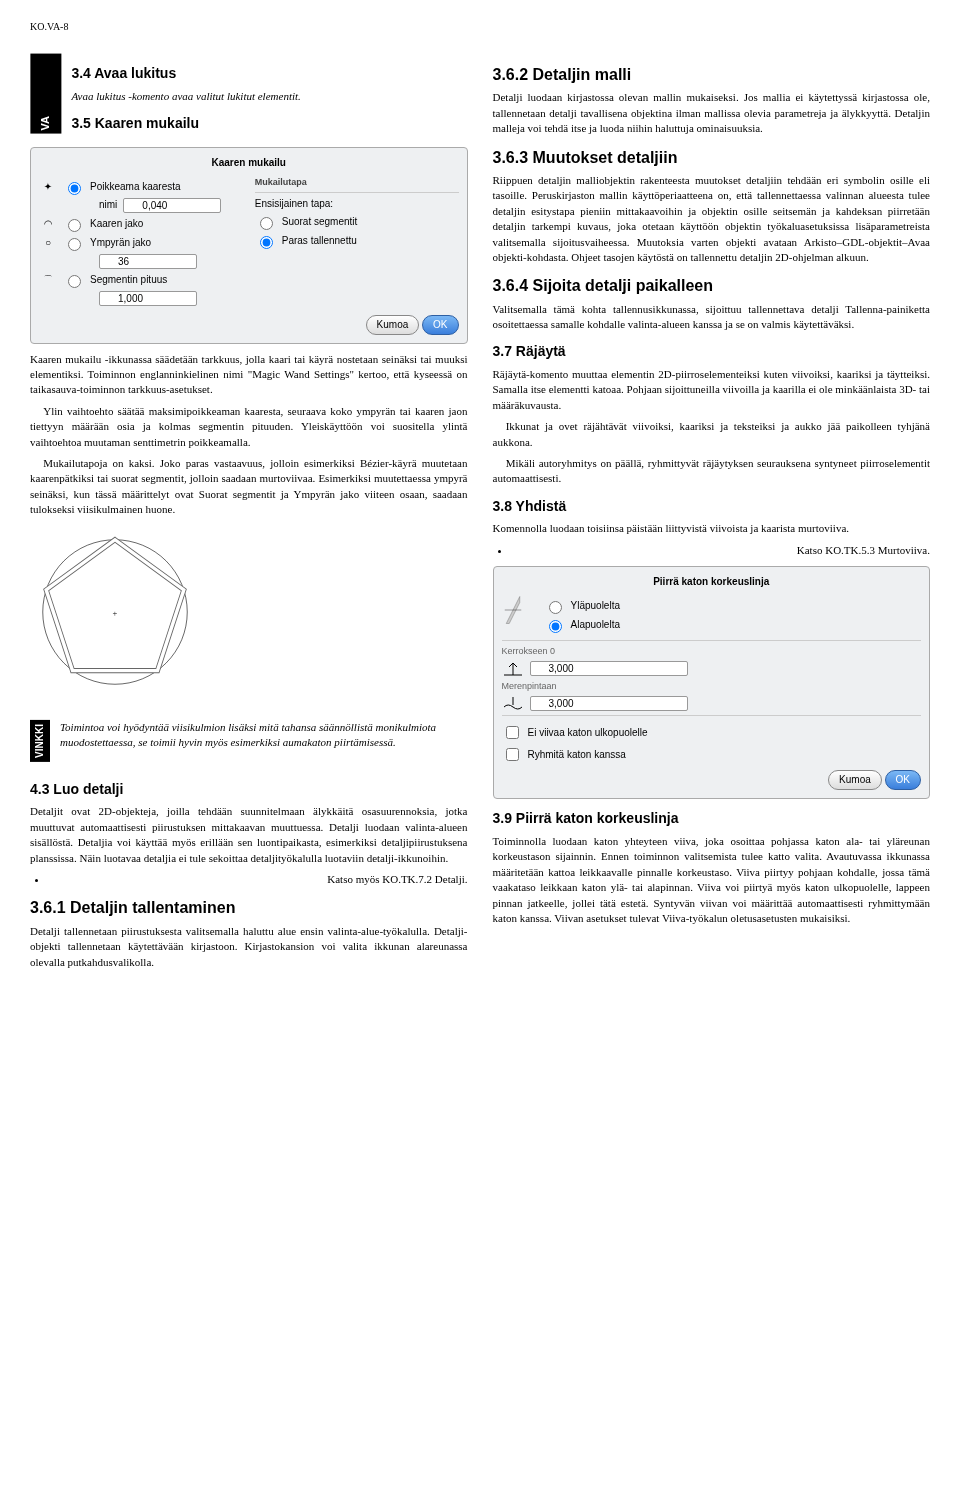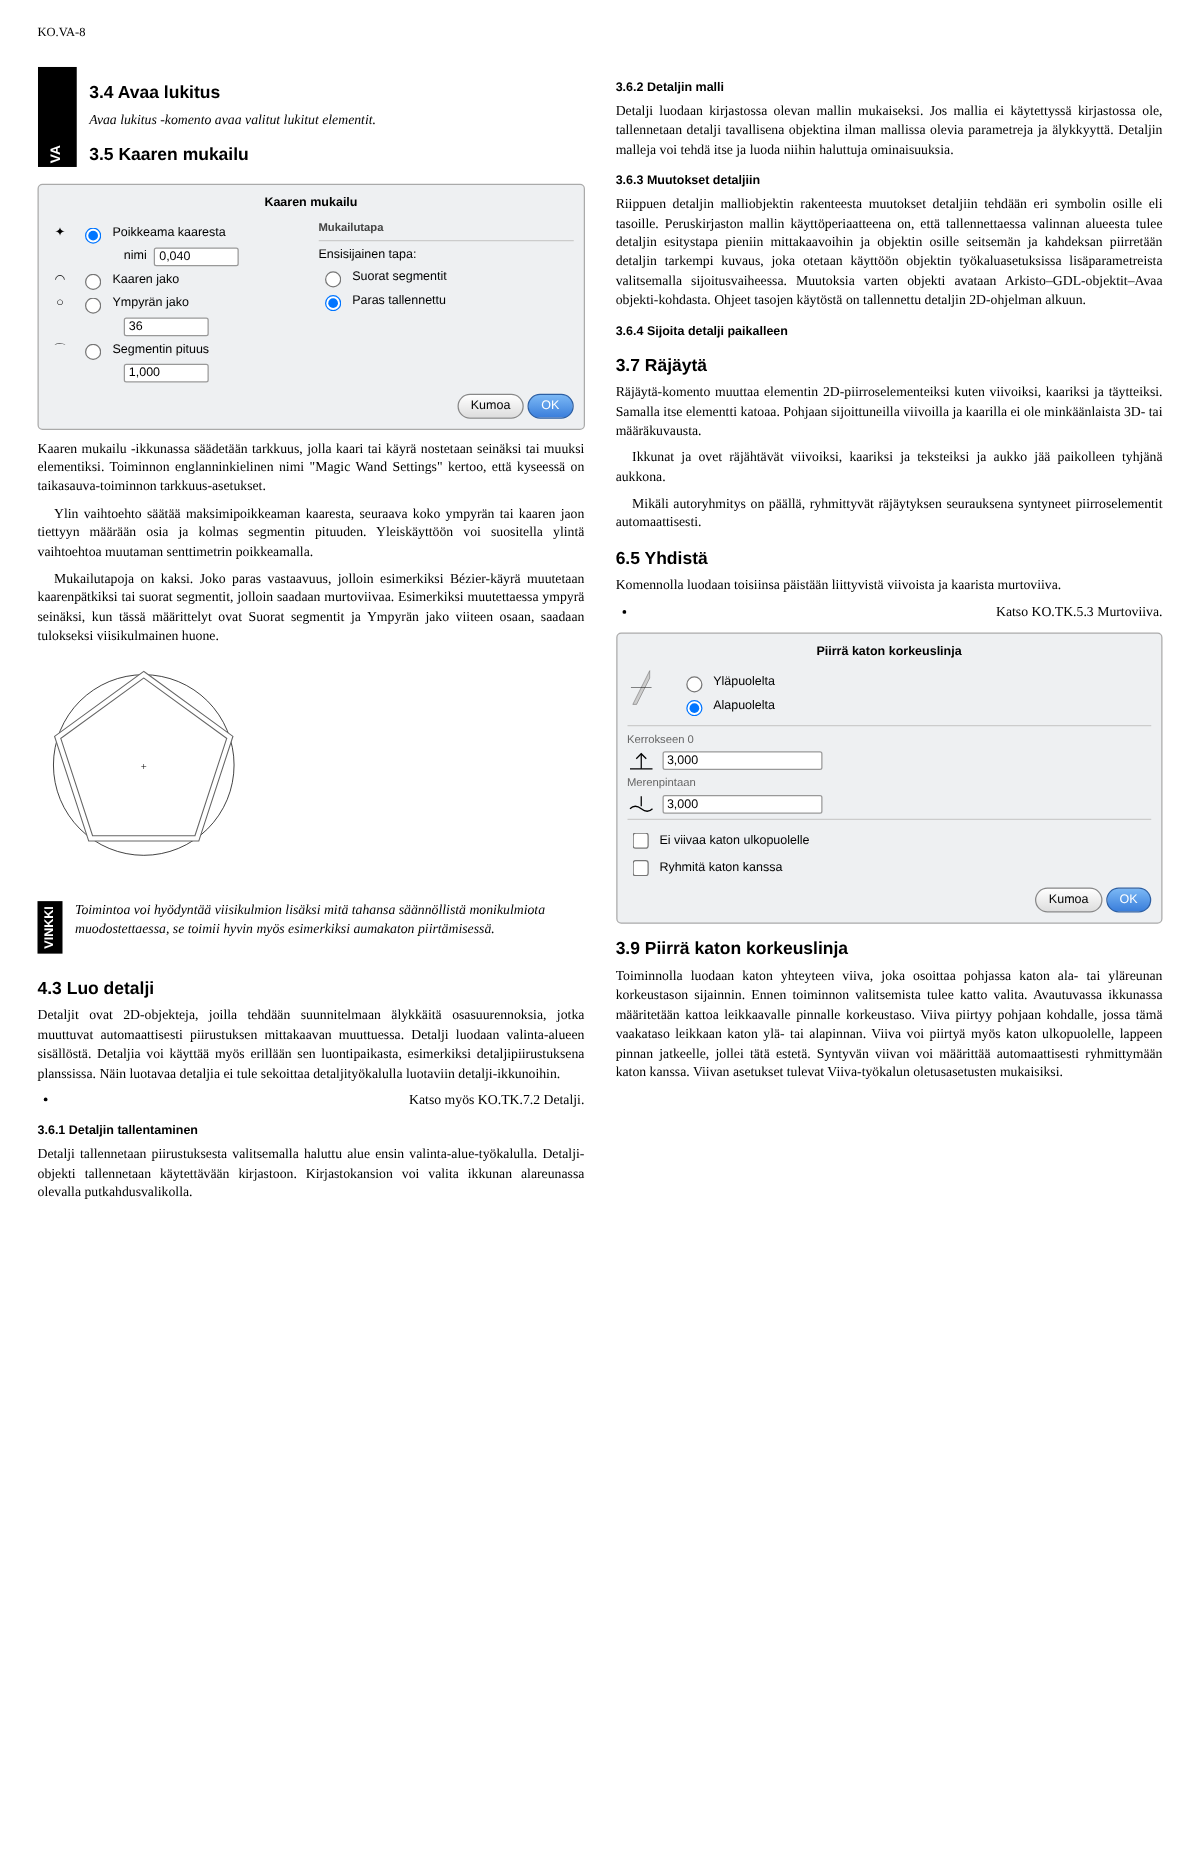--- a/index.html
+++ b/index.html
@@ -35,21 +35,21 @@
     transform: rotate(180deg);
   }
   h2 {
     font-family: Arial, sans-serif;
     font-size: 14px;
     font-weight: bold;
     margin: 10px 0 5px 0;
   }
   h3 {
     font-family: Arial, sans-serif;
-    font-size: 10px;
+    font-size: 16px;
     font-weight: bold;
     margin: 10px 0 4px 0;
   }
   p {
     margin: 0 0 6px 0;
     text-align: justify;
   }
   .indent {
     text-indent: 1.2em;
   }
@@ -70,21 +70,21 @@
   }
   .dialog-row {
     display: flex;
     align-items: center;
     gap: 6px;
     margin: 3px 0;
   }
   .dialog input[type="text"] {
     width: 60px;
     font-size: 10px;
-    padding: 1px 3px;
+    padding: 1px 18px;
     border: 1px solid #999;
     background: #fff;
     border-radius: 2px;
   }
   .dialog .group {
     border-top: 1px solid #ccc;
     padding-top: 4px;
     margin-top: 4px;
   }
   .dialog .section-label {
@@ -266,27 +266,28 @@
   </div>
 
   <div class="col">
     <h3>3.6.2 Detaljin malli</h3>
     <p>Detalji luodaan kirjastossa olevan mallin mukaiseksi. Jos mallia ei käytettyssä kirjastossa ole, tallennetaan detalji tavallisena objektina ilman mallissa olevia parametreja ja älykkyyttä. Detaljin malleja voi tehdä itse ja luoda niihin haluttuja ominaisuuksia.</p>
 
     <h3>3.6.3 Muutokset detaljiin</h3>
     <p>Riippuen detaljin malliobjektin rakenteesta muutokset detaljiin tehdään eri symbolin osille eli tasoille. Peruskirjaston mallin käyttöperiaatteena on, että tallennettaessa valinnan alueesta tulee detaljin esitystapa pieniin mittakaavoihin ja objektin osille seitsemän ja kahdeksan piirretään detaljin tarkempi kuvaus, joka otetaan käyttöön objektin työkaluasetuksissa lisäparametreista valitsemalla sijoitusvaiheessa. Muutoksia varten objekti avataan Arkisto–GDL-objektit–Avaa objekti-kohdasta. Ohjeet tasojen käytöstä on tallennettu detaljin 2D-ohjelman alkuun.</p>
 
     <h3>3.6.4 Sijoita detalji paikalleen</h3>
+    <p>Valitsemalla tämä kohta tallennusikkunassa, sijoittuu tallennettava detalji Tallenna-painiketta osoitettaessa samalle kohdalle valinta-alueen kanssa ja se on valmis käytettäväksi.</p>
 
     <h2>3.7 Räjäytä</h2>
     <p>Räjäytä-komento muuttaa elementin 2D-piirroselementeiksi kuten viivoiksi, kaariksi ja täytteiksi. Samalla itse elementti katoaa. Pohjaan sijoittuneilla viivoilla ja kaarilla ei ole minkäänlaista 3D- tai määräkuvausta.</p>
     <p class="indent">Ikkunat ja ovet räjähtävät viivoiksi, kaariksi ja teksteiksi ja aukko jää paikolleen tyhjänä aukkona.</p>
     <p class="indent">Mikäli autoryhmitys on päällä, ryhmittyvät räjäytyksen seurauksena syntyneet piirroselementit automaattisesti.</p>
 
-    <h2>6.5 Yhdistä</h2>
+    <h2>3.8 Yhdistä</h2>
     <p>Komennolla luodaan toisiinsa päistään liittyvistä viivoista ja kaarista murtoviiva.</p>
     <ul>
         <li>Katso KO.TK.5.3 Murtoviiva.</li>
       </ul>
 
     <div class="dialog">
       <div class="dialog-title">Piirrä katon korkeuslinja</div>
       <div class="twocol">
         <div class="left" style="flex:0 0 30px">
           <svg class="sep-img" viewBox="0 0 22 40">

